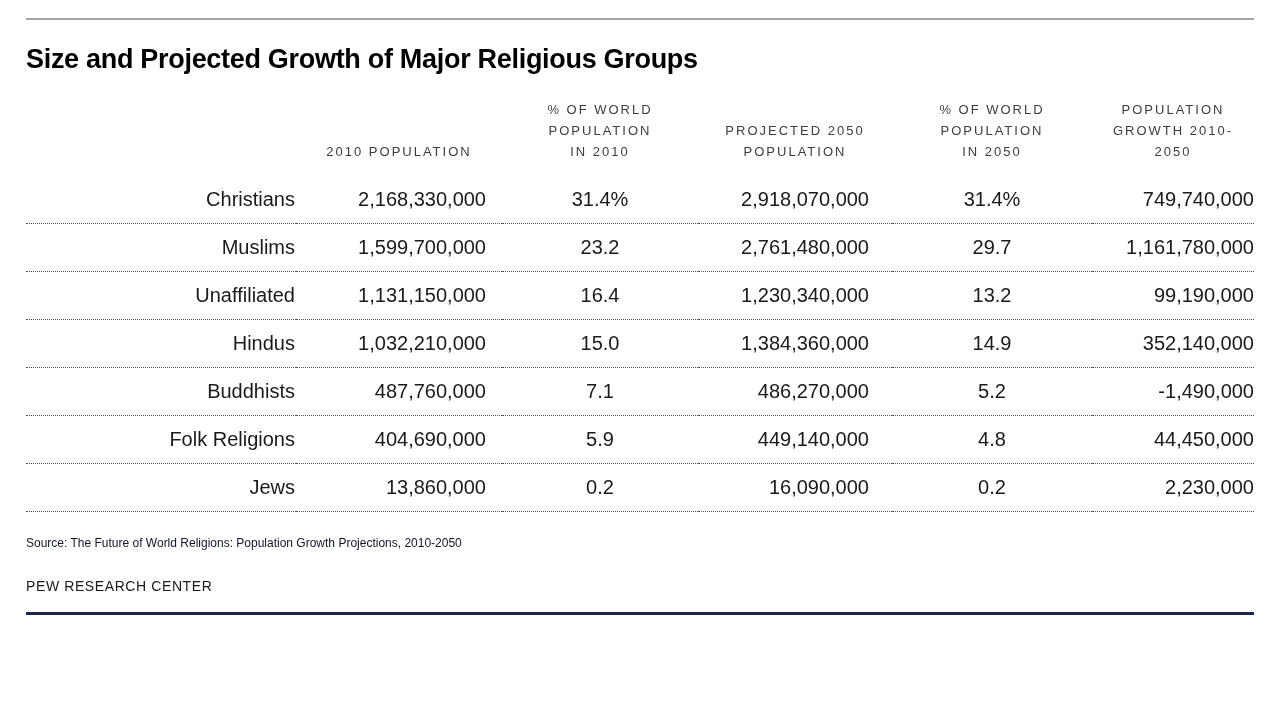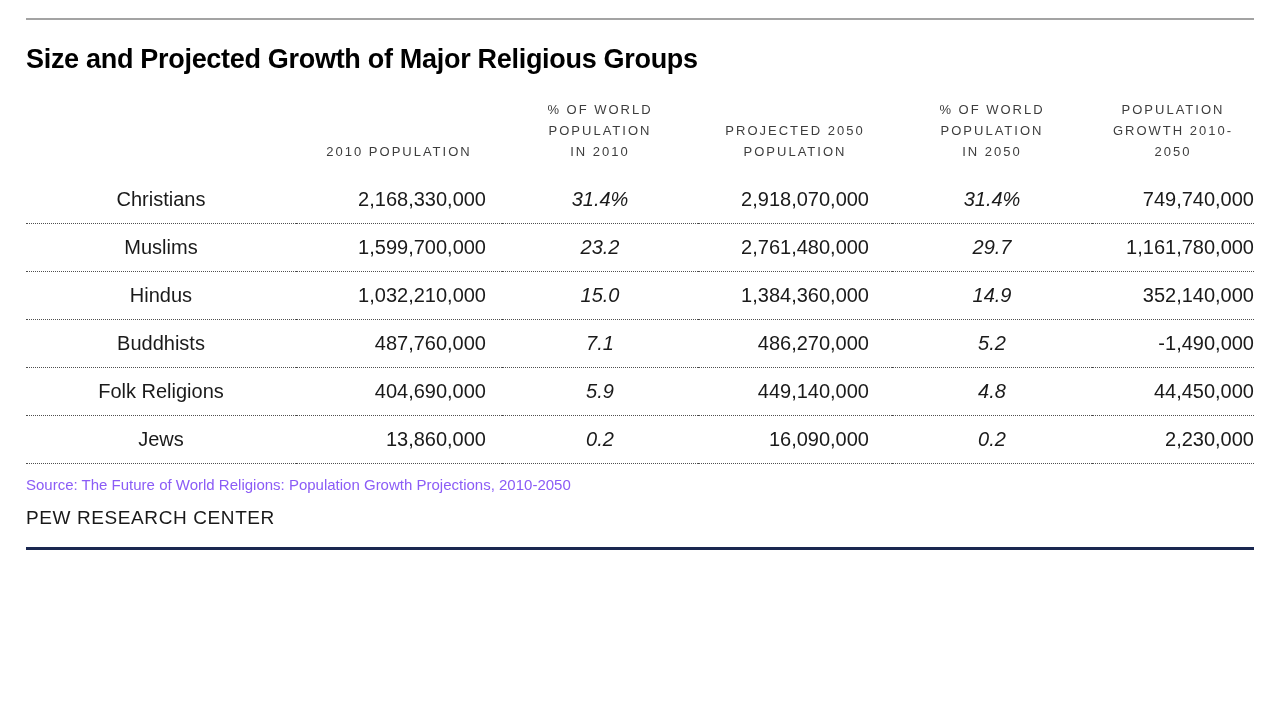--- a/index.html
+++ b/index.html
@@ -54,41 +54,41 @@
 
   tbody td {
     height: 47px;
     font-size: 20px;
     color: #1a1a1a;
     border-bottom: 1px dotted #4f4f4f;
     padding-top: 0;
     padding-bottom: 0;
     white-space: nowrap;
   }
-  td.label { text-align: center; }
+  td.label { text-align: right; }
   td.num   { text-align: right; }
   td.r2    { padding-right: 16px; }
   td.r4    { padding-right: 23px; }
   td.r6    { padding-right: 0; }
-  td.pct   { text-align: center; font-style: italic; }
+  td.pct   { text-align: center; }
 
   tr.total-row td {
     font-weight: bold;
     border-bottom: none;
     height: 54px;
   }
 
   .source-line {
-    margin-top: 12px;
-    font-size: 15px;
-    color: #8b5cf6;
+    margin-top: 24px;
+    font-size: 12px;
+    color: #0f172a;
   }
   .brand-line {
-    margin-top: 14px;
-    font-size: 19px;
+    margin-top: 28px;
+    font-size: 14px;
     color: #191919;
     letter-spacing: 0.6px;
   }
   .bottom-rule {
     margin-top: 18px;
     height: 3px;
     background: #1a2850;
   }
 </style>
 </head>
@@ -147,20 +147,28 @@
       </tr>
       <tr>
         <td class="label">Muslims</td>
         <td class="num r2">1,599,700,000</td>
         <td class="pct">23.2</td>
         <td class="num r4">2,761,480,000</td>
         <td class="pct">29.7</td>
         <td class="num r6">1,161,780,000</td>
       </tr>
       <tr>
+        <td class="label">Unaffiliated</td>
+        <td class="num r2">1,131,150,000</td>
+        <td class="pct">16.4</td>
+        <td class="num r4">1,230,340,000</td>
+        <td class="pct">13.2</td>
+        <td class="num r6">99,190,000</td>
+      </tr>
+      <tr>
         <td class="label">Hindus</td>
         <td class="num r2">1,032,210,000</td>
         <td class="pct">15.0</td>
         <td class="num r4">1,384,360,000</td>
         <td class="pct">14.9</td>
         <td class="num r6">352,140,000</td>
       </tr>
       <tr>
         <td class="label">Buddhists</td>
         <td class="num r2">487,760,000</td>

